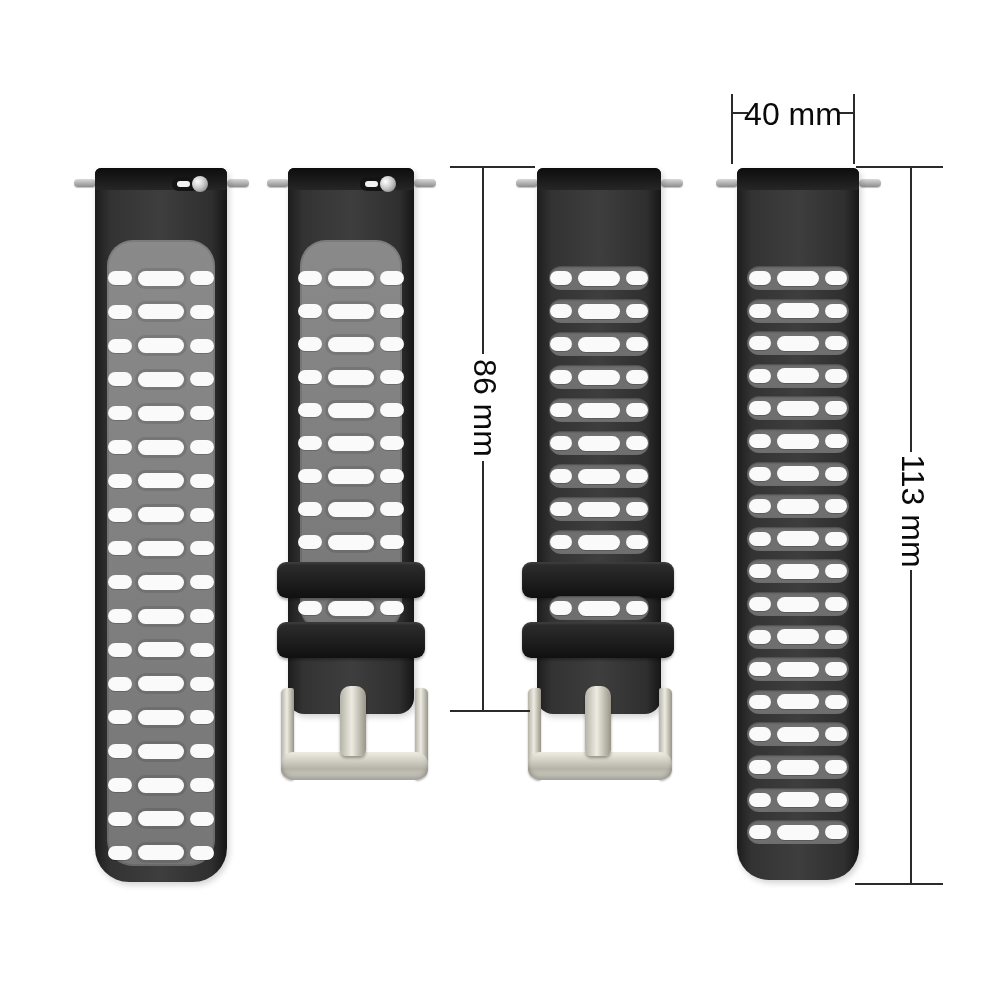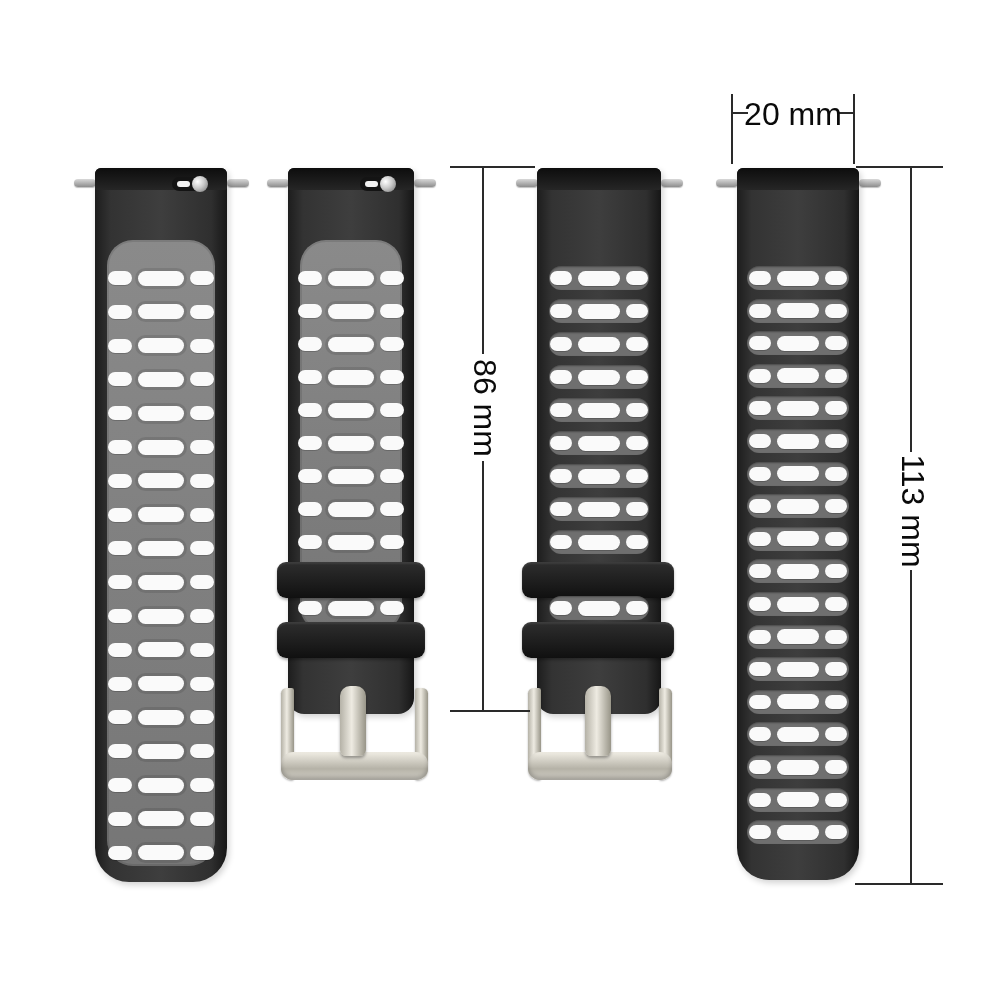--- a/index.html
+++ b/index.html
@@ -351,21 +351,21 @@
           <div style="width: 22px; height: 14px; border-radius: 7px; background: rgb(250, 250, 250); flex: 0 0 auto; box-shadow: rgba(0, 0, 0, 0.18) 0px 1px 0px;"></div>
         </div>
       </div>
     </div>
 
   <div>
     <div class="tick" style="left:731px;top:94px;height:70px"></div>
     <div class="tick" style="left:853px;top:94px;height:70px"></div>
     <div class="seg" style="left:732px;top:112px;width:16px"></div>
     <div class="seg" style="left:838px;top:112px;width:17px"></div>
-    <div class="dim-label-h" style="left:731px;top:96px;width:124px">20 mm</div>
+    <div class="dim-label-h" style="left:731px;top:96px;width:124px">40 mm</div>
   </div>
 
   <div>
     <div class="seg" style="left:450px;top:166px;width:85px"></div>
     <div class="seg" style="left:450px;top:710px;width:80px"></div>
     <div class="tick" style="left:482px;top:167px;height:187px"></div>
     <div class="tick" style="left:482px;top:461px;height:250px"></div>
     <div class="dim-label-v" style="left:484px;top:408px">86 mm</div>
   </div>
 

